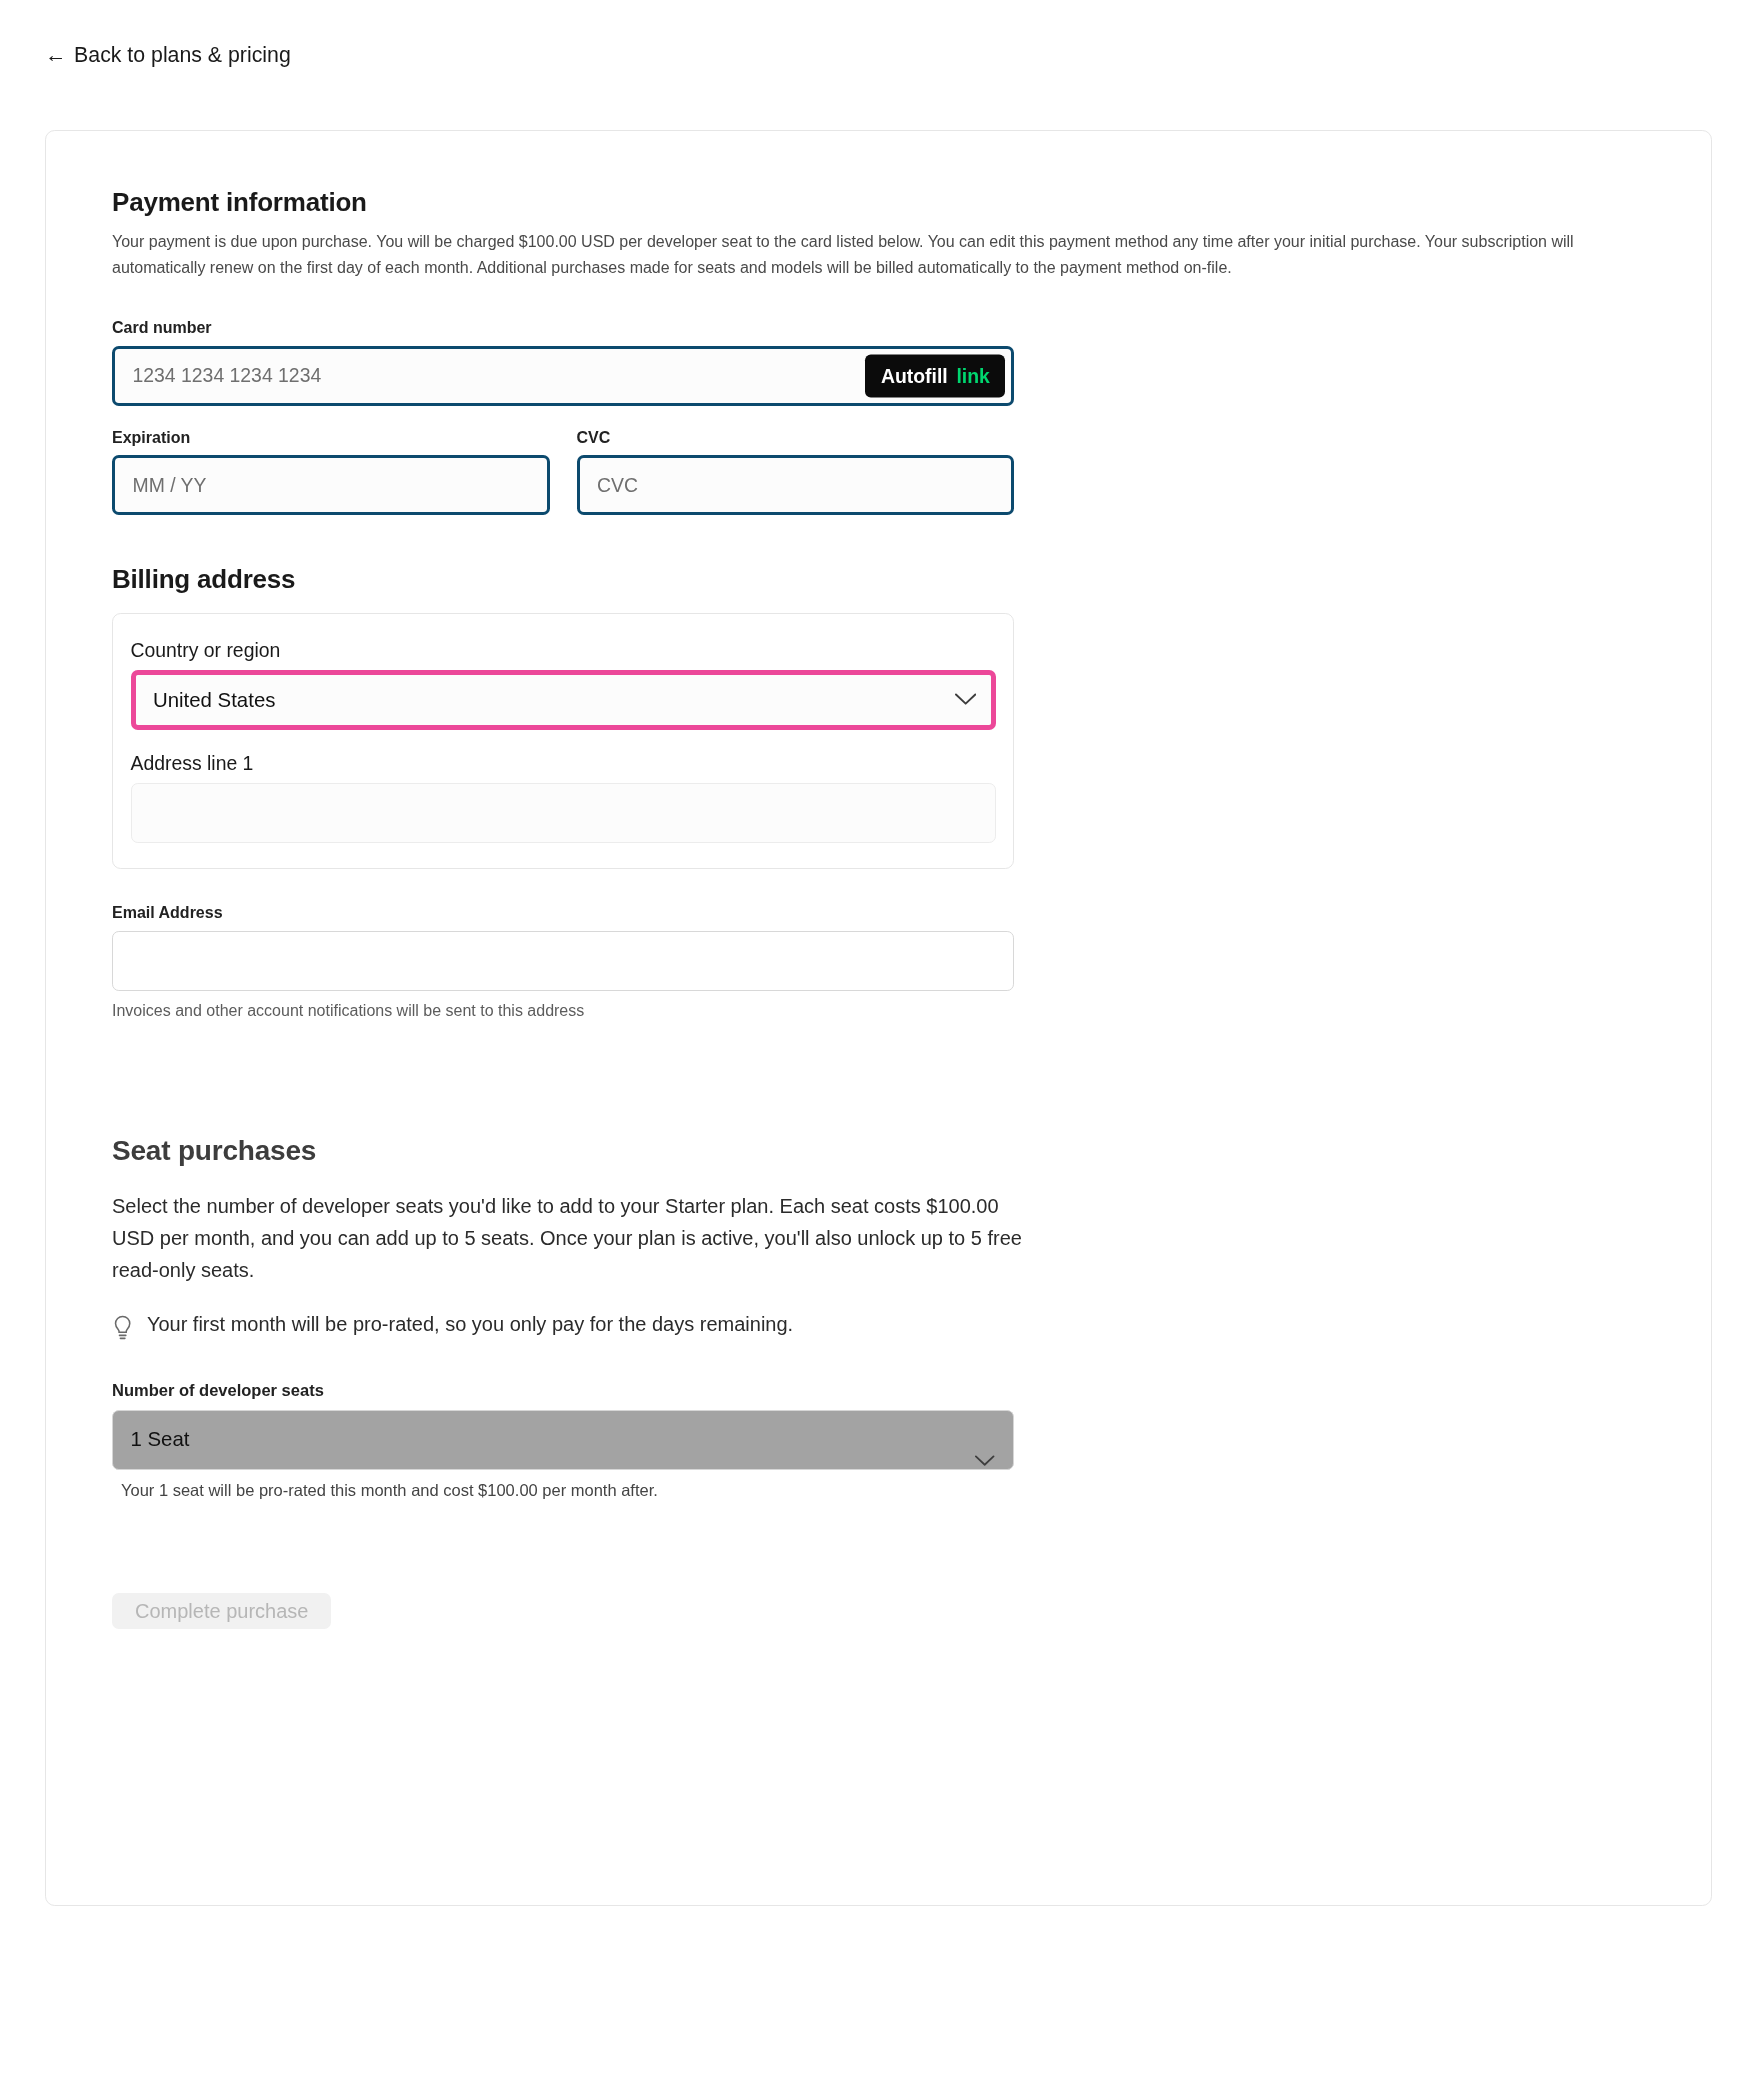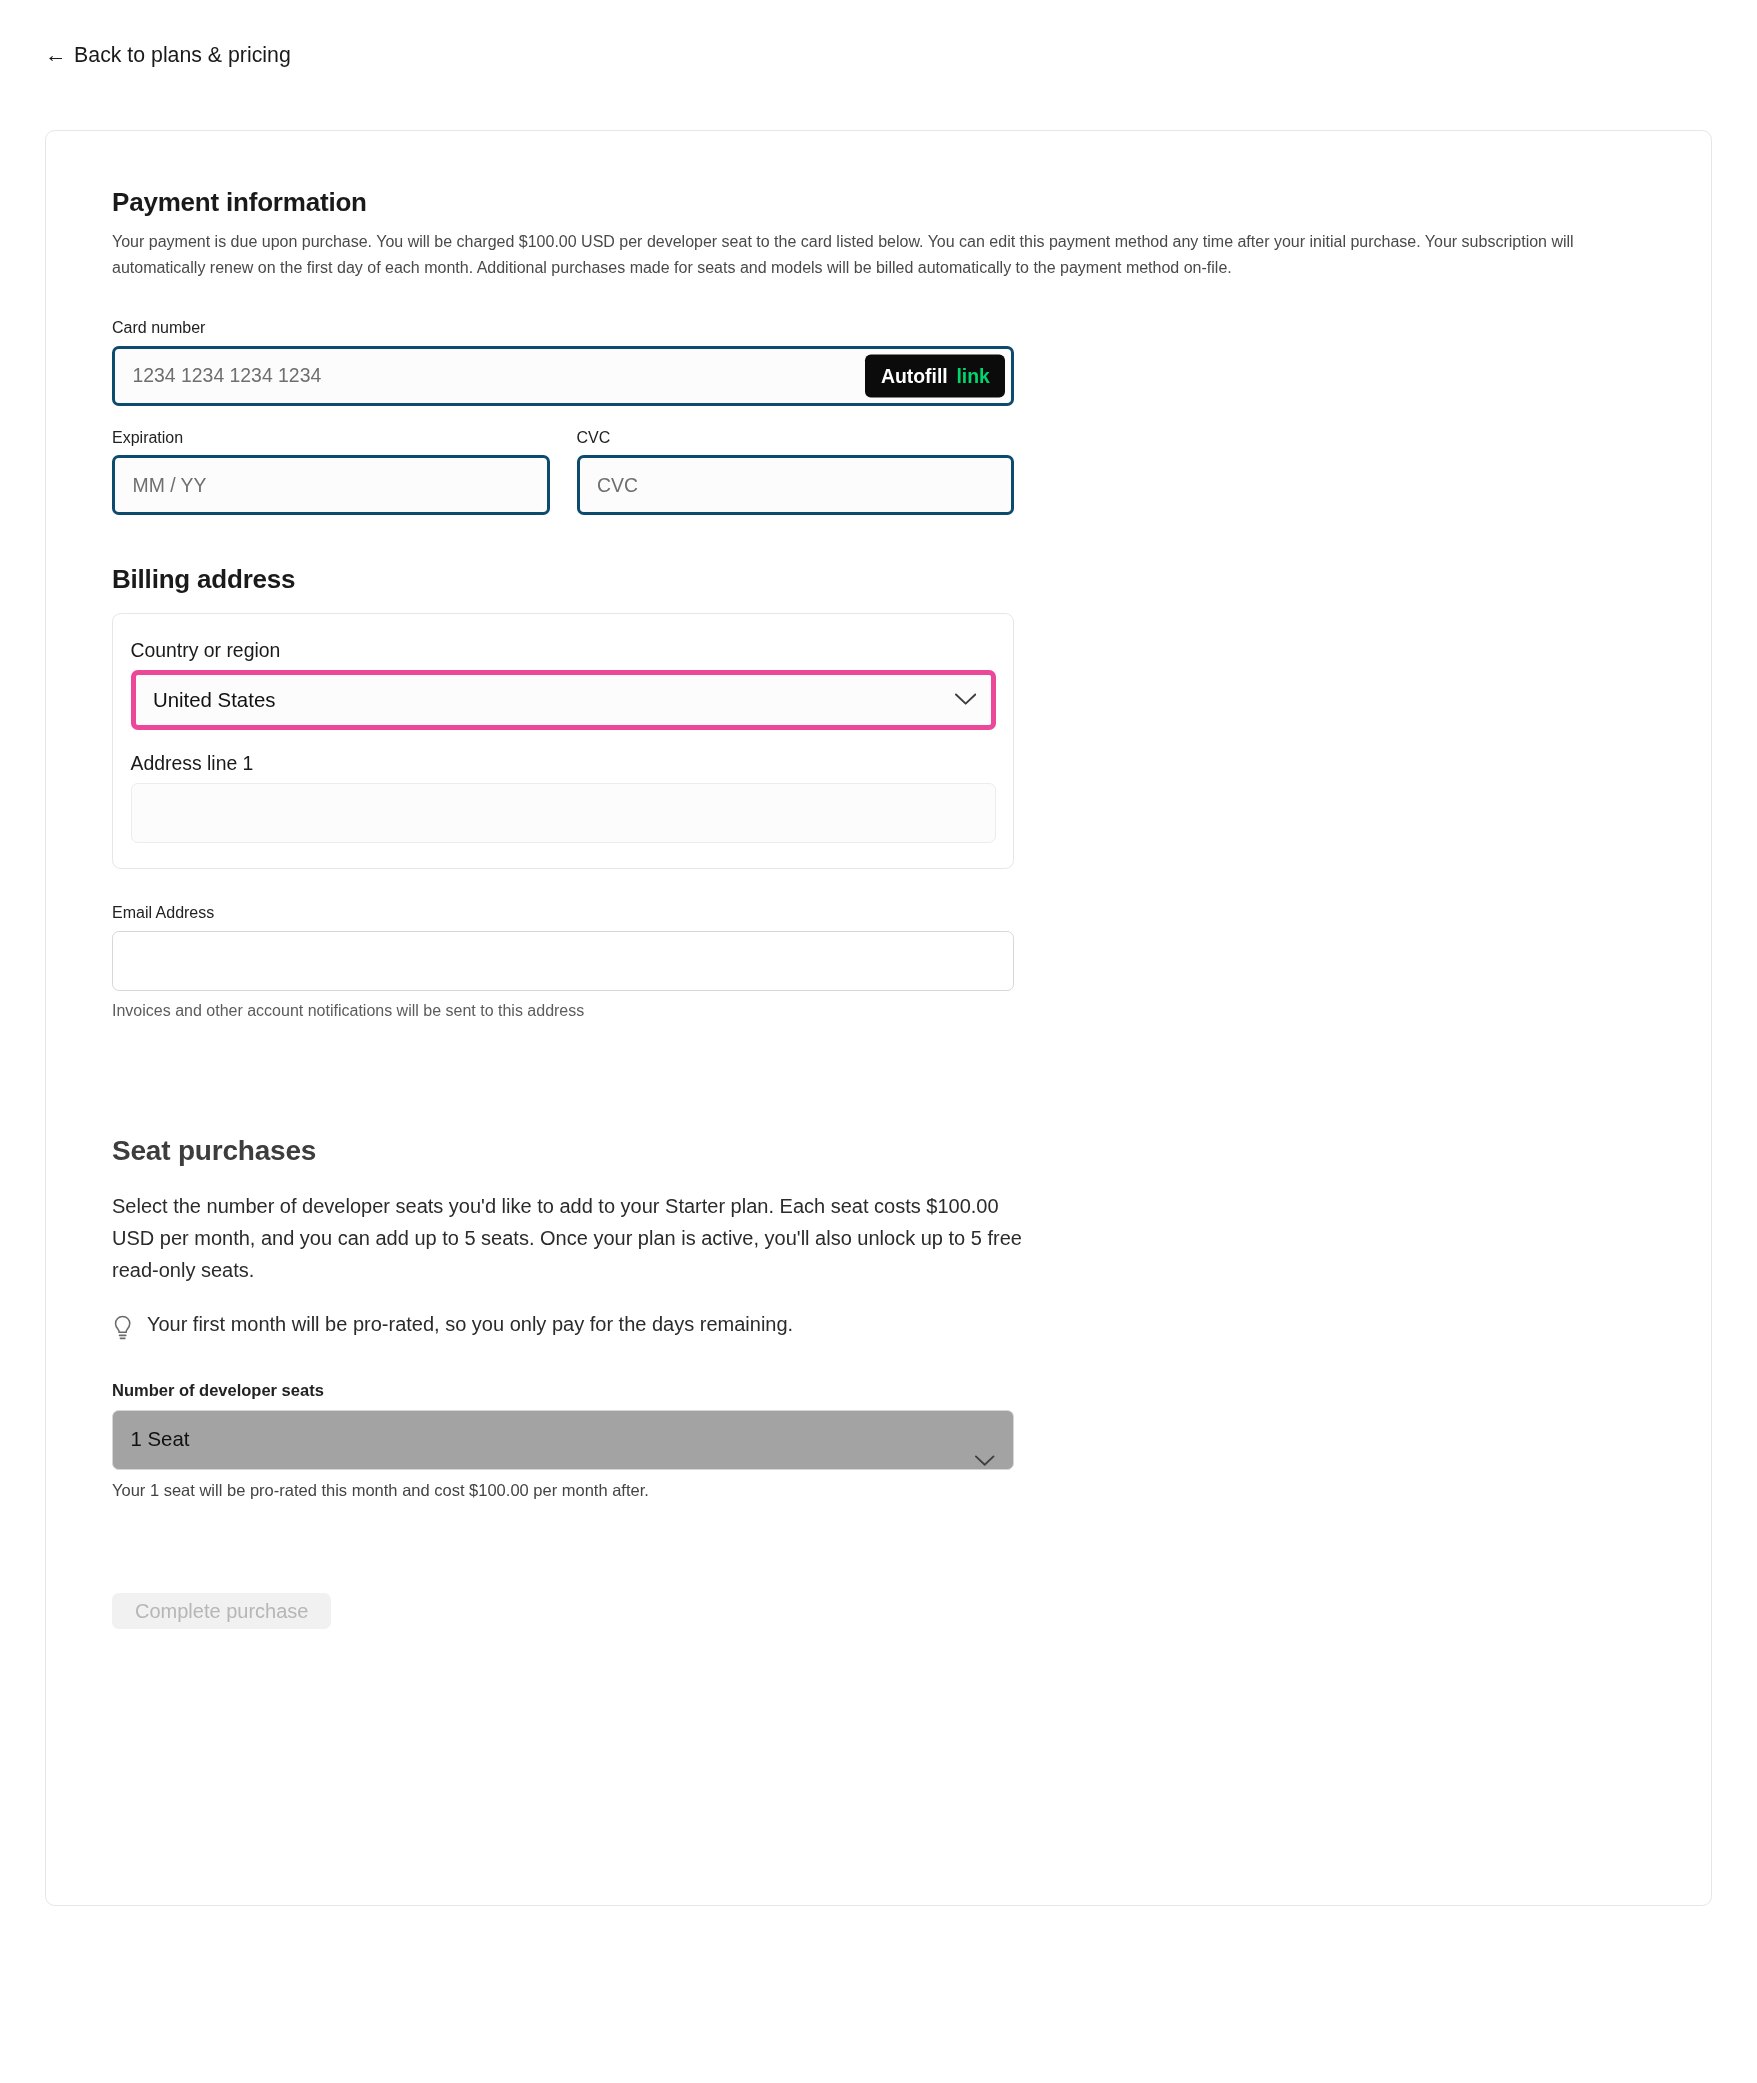--- a/index.html
+++ b/index.html
@@ -53,21 +53,21 @@
   .section-desc {
     font-size: 16px;
     line-height: 1.58;
     color: #4a4a4a;
     margin: 0 0 39px 0;
     max-width: 1523px;
   }
 
   .field-label {
     font-size: 16px;
-    font-weight: 400;
+    font-weight: 700;
     color: #222222;
     margin-bottom: 8.7px;
     display: block;
   }
   .input {
     width: 100%;
     height: 60px;
     border: 3px solid #0c4a6e;
     border-radius: 6.8px;
     background: #fcfcfc;
@@ -248,20 +248,21 @@
     color: #111111;
     padding: 0 17.5px;
     display: flex;
     align-items: center;
     cursor: pointer;
   }
   .seats-helper {
     font-size: 16.5px;
     color: #444444;
     margin-top: 11.6px;
+    margin-left: 9px;
   }
 
   .purchase-btn {
     margin-top: 93px;
     height: 36px;
     background: #f1f1f1;
     border: none;
     border-radius: 6.8px;
     color: #b6b6b6;
     font-size: 20px;

